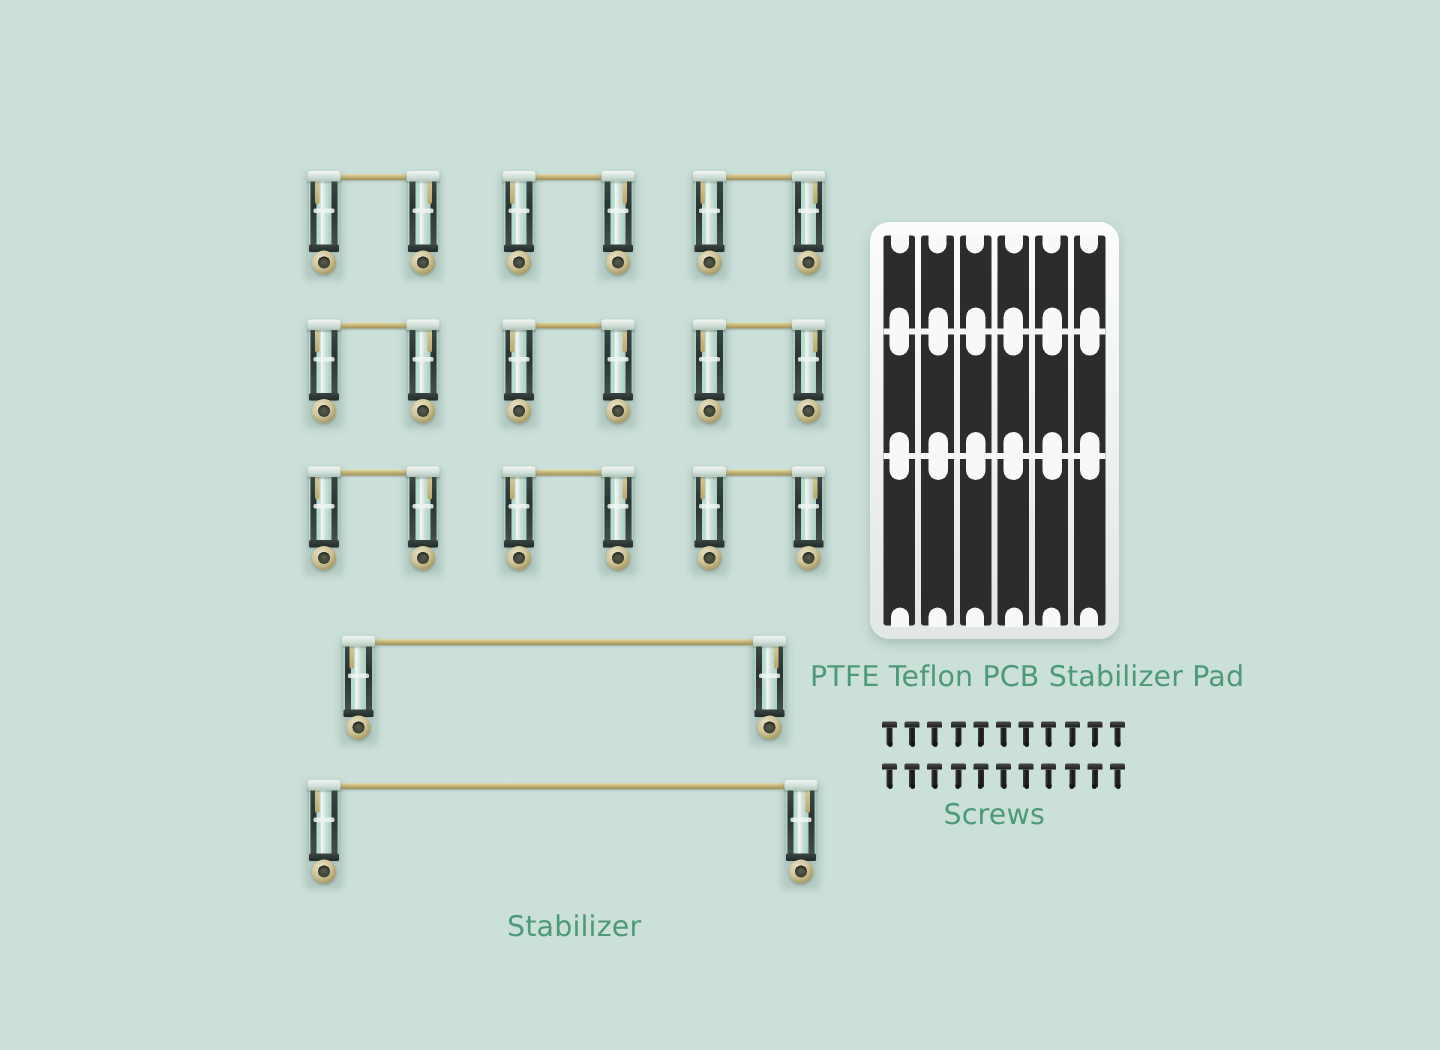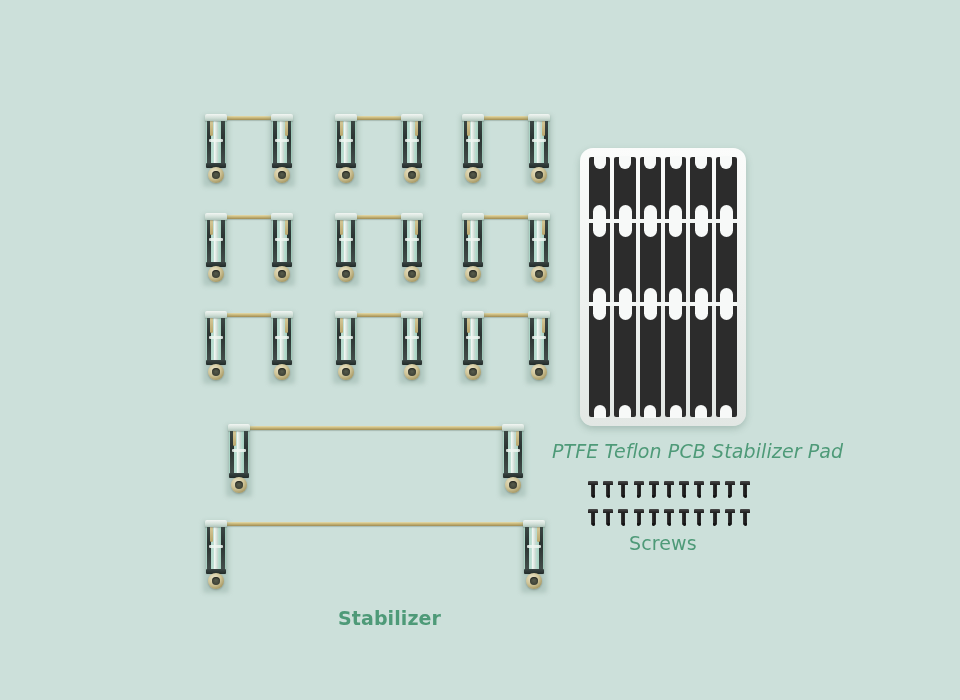--- a/index.html
+++ b/index.html
@@ -588,17 +588,17 @@
         <div class="shaft"></div>
         <div class="tip"></div>
       </div>
       <div class="screw" style="left: 740px; top: 509px;">
         <div class="head"></div>
         <div class="shaft"></div>
         <div class="tip"></div>
       </div>
     </div>
 
-  <div class="label" id="lbl-ptfe" style="left: 552px; top: 440px; font-style: italic;">PTFE Teflon PCB Stabilizer Pad</div>
+  <div class="label" id="lbl-ptfe" style="left: 540px; top: 440px;">PTFE Teflon PCB Stabilizer Pad</div>
   <div class="label" id="lbl-screws" style="left: 629px; top: 532px;">Screws</div>
-  <div class="label" id="lbl-stab" style="left: 338px; top: 607px; font-weight: bold;">Stabilizer</div>
+  <div class="label" id="lbl-stab" style="left: 338px; top: 607px;">Stabilizer</div>
 
 </div>
 
 </body></html>

